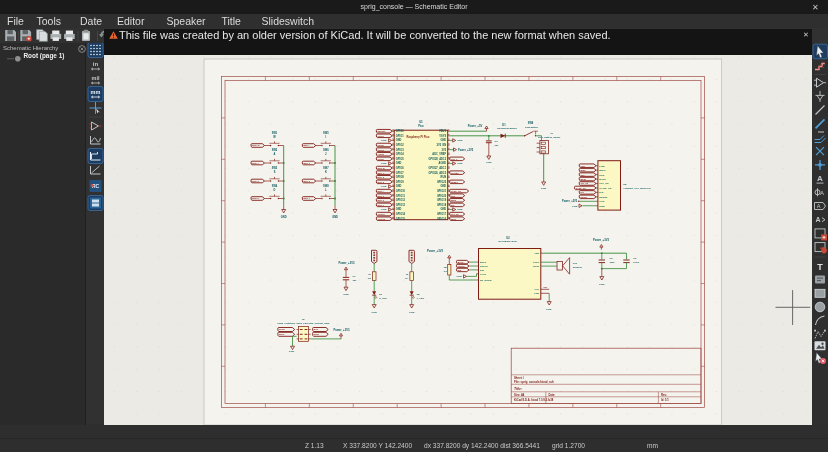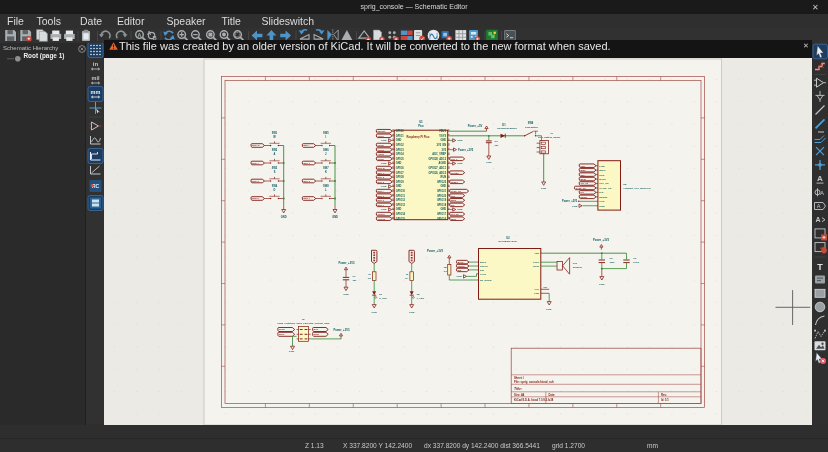--- a/index.html
+++ b/index.html
@@ -886,21 +886,21 @@
       <polygon points="290.5,346.2 294.5,346.2 292.5,349.59999999999997" fill="none" stroke="#7f1b13" stroke-width="0.75"></polygon>
       <text x="291.5" y="352.2" font-size="2.45" fill="#0b585c" text-anchor="middle" font-weight="bold">GND</text>
       <line x1="310.6" y1="338.9" x2="341" y2="338.9" stroke="#348a34" stroke-width="0.8"></line>
       <line x1="341" y1="338.9" x2="341" y2="338.2" stroke="#348a34" stroke-width="0.8"></line>
       <line x1="341" y1="338.5" x2="341" y2="335.9" stroke="#7f1b13" stroke-width="0.68"></line>
       <polygon points="339.4,335.9 342.6,335.9 341,333.3" fill="none" stroke="#7f1b13" stroke-width="0.75"></polygon>
       <text x="341.5" y="330.6" font-size="2.7" fill="#0b585c" text-anchor="middle" font-weight="bold">Power_+3V3</text>
       <line x1="775.5" y1="307.3" x2="810.2" y2="307.3" stroke="#5a5a5a" stroke-width="0.9"></line>
       <line x1="792.6" y1="290.1" x2="792.6" y2="325.0" stroke="#5a5a5a" stroke-width="0.9"></line>
     </svg>
-<div class="abs" style="left:104px;top:40px;width:708px;height:18px;background:#141414;color:#e6e6e6;font-size:11px">
+<div class="abs" style="left:104px;top:29px;width:708px;height:26px;background:#141414;color:#e6e6e6;font-size:11px">
  <svg class="abs" style="left:5px;top:1.5px" width="9" height="8" viewBox="0 0 9 8">
         <path d="M4.5 0.3 L8.8 7.7 L0.2 7.7 Z" fill="#e2662e"></path>
         <rect x="4.1" y="2.6" width="0.9" height="2.6" fill="#141414"></rect>
         <rect x="4.1" y="5.9" width="0.9" height="0.9" fill="#141414"></rect>
       </svg>
  <div class="abs" style="left:15px;top:0px">This file was created by an older version of KiCad. It will be converted to the new format when saved.</div>
  <div class="abs" style="left:699px;top:1.5px;font-size:7px;color:#cdcdcd">✕</div>
 </div>
 <svg class="abs" style="left:812px;top:43px" width="16" height="381.5" viewBox="0 0 16 381.5">
       <rect width="16" height="381.5" fill="#2f2f2f"></rect>

